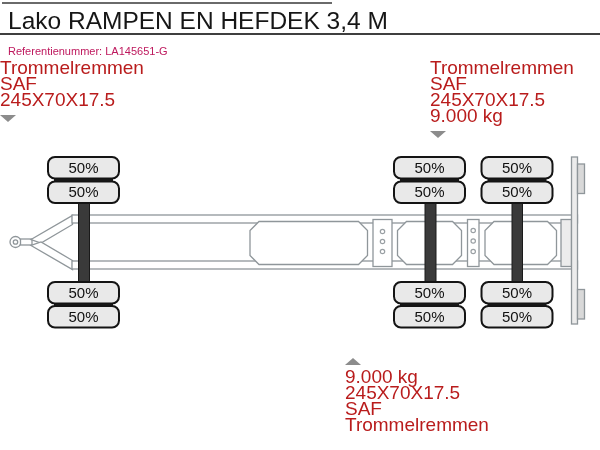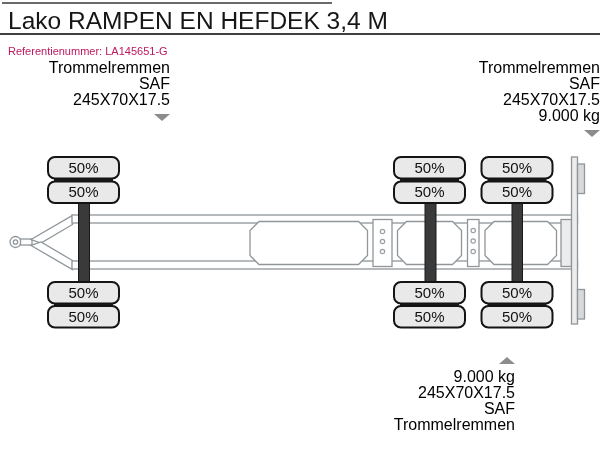--- a/index.html
+++ b/index.html
@@ -6,21 +6,21 @@
   #stage{
     position:relative;width:600px;height:450px;background:#ffffff;overflow:hidden;
     font-family:"Liberation Sans","DejaVu Sans",sans-serif;color:#1c1c1c;
   }
   
   .top-rule{position:absolute;left:2px;top:2px;width:330px;height:2px;background:#6a6a6a;}
   .page-title{position:absolute;left:8px;top:7px;font-size:24.5px;font-weight:400;letter-spacing:0px;white-space:nowrap;color:#161616;}
   .title-rule{position:absolute;left:0;top:33px;width:600px;height:1.5px;background:#3f3f3f;}
   .reference-line{position:absolute;left:8px;top:37px;font-size:11px;color:#be185d;white-space:nowrap;margin-top:8px;}
   
-  .annot{position:absolute;width:170px;text-align:right;font-size:16px;line-height:16px;color:#000000;}
+  .annot{position:absolute;width:170px;text-align:left;font-size:19px;line-height:16px;color:#b91c1c;}
   .annot .line{white-space:nowrap;}
   .arrow{display:inline-block;width:0;height:0;margin-top:3px;}
   .arrow-down{border-left:8px solid transparent;border-right:8px solid transparent;border-top:7px solid #8c8c8c;}
   .arrow-up{border-left:8px solid transparent;border-right:8px solid transparent;border-bottom:7px solid #8c8c8c;margin:0 0 2px 0;}
   #annot-top-left{left:0px;top:60px;}
   #annot-top-right{left:430px;top:60px;}
   #annot-bottom{left:345px;top:353px;}
   
   svg{position:absolute;left:0;top:0;}
   .frame{fill:#ffffff;stroke:#8f969a;stroke-width:1.3;}

